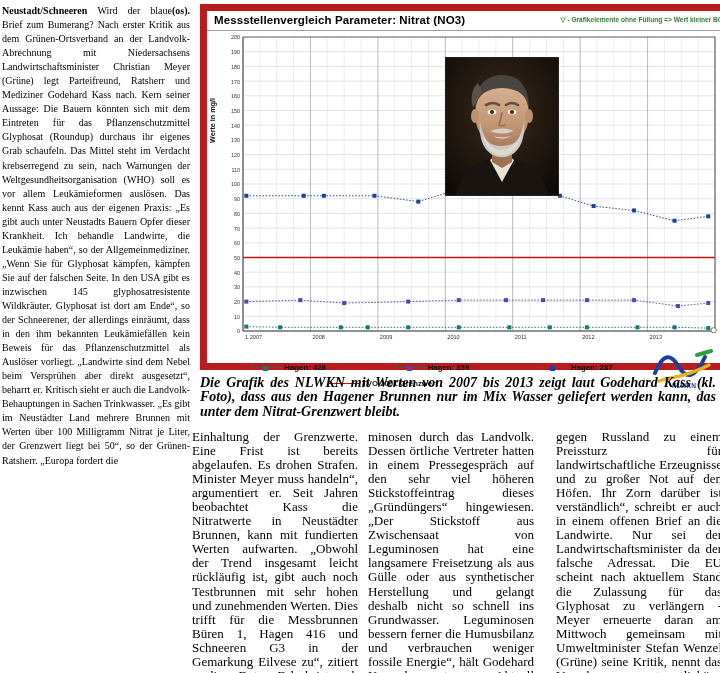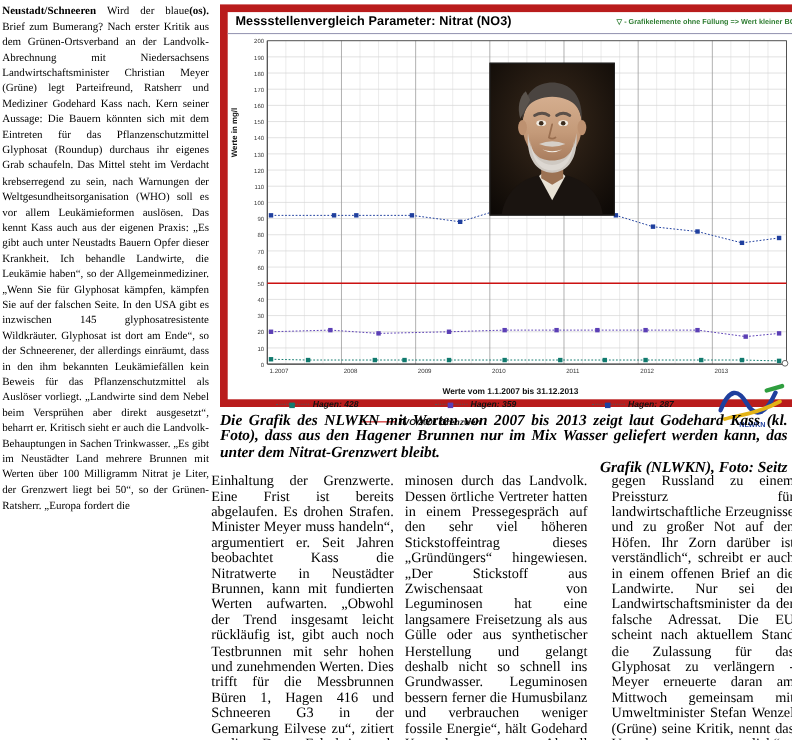--- a/index.html
+++ b/index.html
@@ -88,21 +88,20 @@
   }
   .legend {
     position: absolute;
     left: 10px; top: 332px;
     width: 430px;
     display: flex;
     justify-content: space-around;
     font-family: "Liberation Sans", sans-serif;
     font-size: 7.8px; font-weight: bold;
     color: #111;
-    font-style: italic;
   }
   .legend-item { display: flex; align-items: center; gap: 3px; }
   .legend-line {
     display: inline-block; width: 30px; height: 0;
     border-top: 1px dotted #555; position: relative;
   }
   .legend-mark {
     position: absolute; left: 12px; top: -2.5px;
     width: 5px; height: 5px;
   }
@@ -297,21 +296,20 @@
           <rect x="276.742857142851" y="149.53" width="4" height="4" fill="#1f3f9e"></rect>
           <rect x="310.4571428571367" y="136.29999999999998" width="4" height="4" fill="#1f3f9e"></rect>
           <rect x="350.9142857142888" y="162.76" width="4" height="4" fill="#1f3f9e"></rect>
           <rect x="384.6285714285745" y="173.05" width="4" height="4" fill="#1f3f9e"></rect>
           <rect x="425.0857142857112" y="177.46" width="4" height="4" fill="#1f3f9e"></rect>
           <rect x="465.5428571428633" y="187.75" width="4" height="4" fill="#1f3f9e"></rect>
           <rect x="499.257142857149" y="183.33999999999997" width="4" height="4" fill="#1f3f9e"></rect>
           <circle cx="506.6514285714298" cy="299.265" r="2.6" fill="#ffffff" stroke="#555" stroke-width="0.8"></circle>
         </svg>
 
-      <div class="xcaption">Werte vom 1.1.2007 bis 31.12.2013</div>
 
       <div class="legend">
         <div class="legend-item">
           <span class="legend-line">
               <span class="legend-mark" id="lm0" style="background: rgb(17, 122, 110);"></span>
             </span>
           <span>Hagen: 428</span>
         </div>
         <div class="legend-item">
           <span class="legend-line">
@@ -386,21 +384,20 @@
         <path d="M47 78 Q56 83, 65 78 Q56 81, 47 78 Z" fill="#f4efe8"></path>
 
         <ellipse cx="29" cy="58" rx="4" ry="7" fill="#bd9170"></ellipse>
         <ellipse cx="83" cy="58" rx="4" ry="7" fill="#bd9170"></ellipse>
       </svg>
     </div>
   </div>
 
   <div class="caption">
     <span>Die Grafik des NLWKN mit Werten von 2007 bis 2013 zeigt laut Godehard Kass (kl. Foto), dass aus den Hagener Brunnen nur im Mix Wasser geliefert werden kann, das unter dem Nitrat-Grenzwert bleibt.</span>
-    <span class="caption-credit">Grafik (NLWKN), Foto: Seitz</span>
   </div>
 
   <div class="col col-a">
     <p>Einhaltung der Grenzwerte. Eine Frist ist bereits abgelaufen. Es drohen Strafen. Minister Meyer muss handeln“, argumentiert er. Seit Jahren beobachtet Kass die Nitratwerte in Neustädter Brunnen, kann mit fundierten Werten aufwarten. „Obwohl der Trend insgesamt leicht rückläufig ist, gibt auch noch Testbrunnen mit sehr hohen und zunehmenden Werten. Dies trifft für die Messbrunnen Büren 1, Hagen 416 und Schneeren G3 in der Gemarkung Eilvese zu“, zitiert er diese Daten. Falsch ist nach seiner Ansicht auch die Verteufelung von Legu-</p>
   </div>
   <div class="col col-b">
     <p>minosen durch das Landvolk. Dessen örtliche Vertreter hatten in einem Pressegespräch auf den sehr viel höheren Stickstoffeintrag dieses „Gründüngers“ hingewiesen. „Der Stickstoff aus Zwischensaat von Leguminosen hat eine langsamere Freisetzung als aus Gülle oder aus synthetischer Herstellung und gelangt deshalb nicht so schnell ins Grundwasser. Leguminosen bessern ferner die Humusbilanz und verbrauchen weniger fossile Energie“, hält Godehard Kass dem entgegen.
 „Aktuell führen das Ende der Milchquote und das Embargo</p>
   </div>
   <div class="col col-c">

